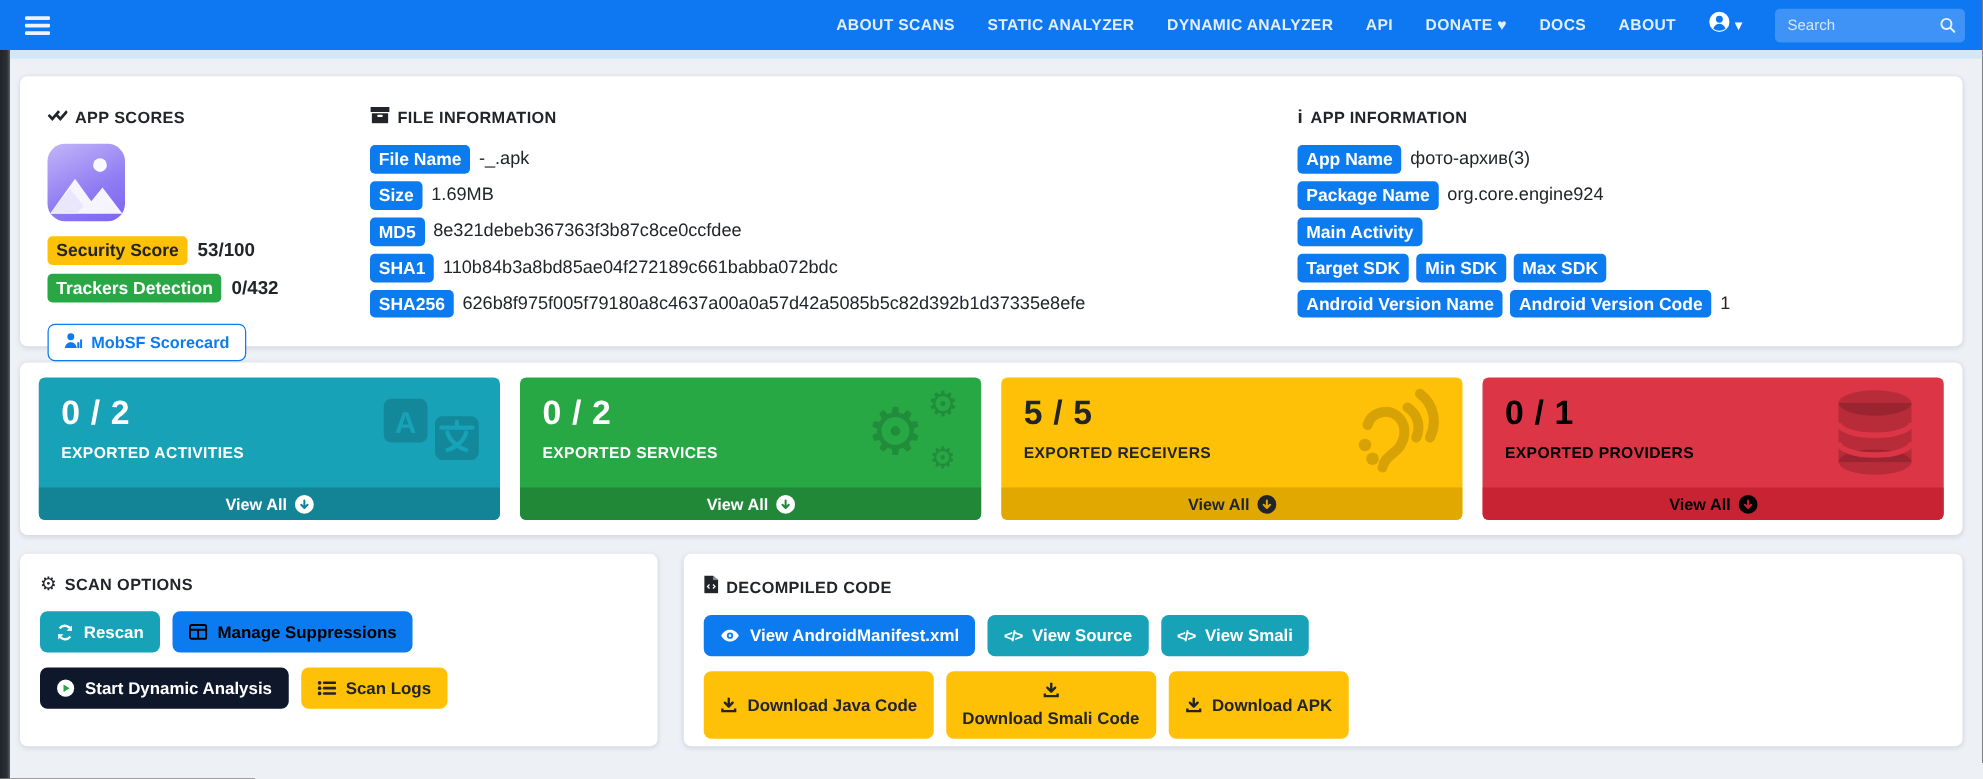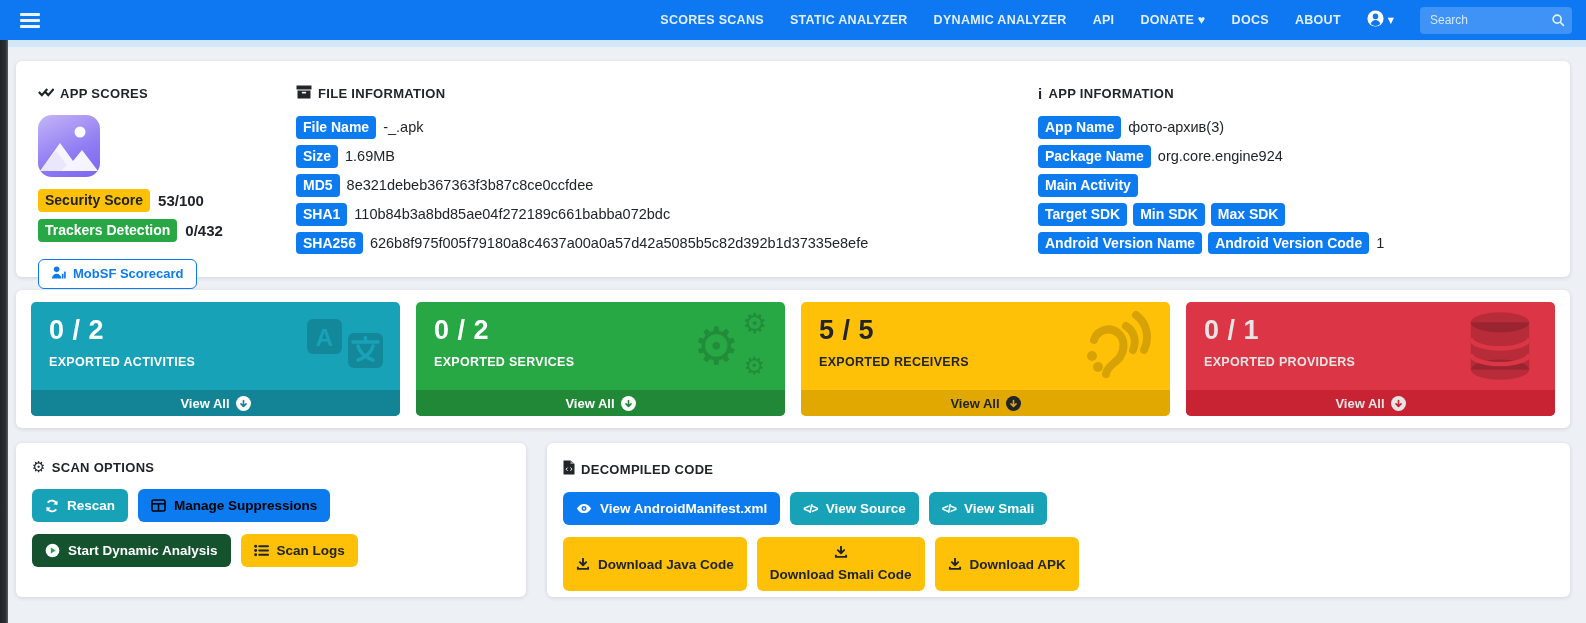--- a/index.html
+++ b/index.html
@@ -81,21 +81,21 @@
 
   <nav class="navbar" style="background: rgb(13, 120, 242);">
     <div class="hamburger">
         <span></span>
         <span></span>
         <span></span>
       </div>
     <div class="nav-right">
       <div class="nav-items" style="display:flex;gap:26px;align-items:center;">
 
-      <a class="nav-link">SCORES SCANS</a>
+      <a class="nav-link">ABOUT SCANS</a>
           <a class="nav-link">STATIC ANALYZER</a>
           <a class="nav-link">DYNAMIC ANALYZER</a>
           <a class="nav-link">API</a>
           <a class="nav-link">DONATE ♥</a>
           <a class="nav-link">DOCS</a>
           <a class="nav-link">ABOUT</a>
         </div>
       <div class="user-menu">
         <span><svg width="17" height="17" viewBox="0 0 16 16">
               <circle cx="8" cy="8" r="7.6" fill="#fff"></circle>
@@ -311,21 +311,21 @@
             <div class="stat-footer" style="background: rgb(224, 168, 0);">
               <span>View All</span>
               <span class="va-circle">
                 <svg viewBox="0 0 10 10">
                   <path d="M5 1.6v6.2M2.2 5.4L5 8.2l2.8-2.8" fill="none" stroke="var(--fc)" stroke-width="1.8" stroke-linecap="round" stroke-linejoin="round"></path>
                 </svg>
               </span>
             </div>
           </div>
 
-          <div class="stat" style="background: rgb(220, 53, 69); color: #e5e5e5; --fc: #c82333; --cbg: #dc3545;">
+          <div class="stat" style="background: rgb(220, 53, 69); color: #000000; --fc: #c82333; --cbg: #dc3545;">
             <div class="stat-body">
               <div class="stat-value">0 / 1</div>
               <div class="stat-label">EXPORTED PROVIDERS</div>
               <div class="stat-icon"><svg viewBox="0 0 64 64">
                   <g fill="currentColor">
                     <ellipse cx="32" cy="11" rx="26" ry="9"></ellipse>
                     <rect x="6" y="11" width="52" height="42"></rect>
                     <ellipse cx="32" cy="53" rx="26" ry="9"></ellipse>
                   </g>
                   <path d="M6 25a26 9 0 0 0 52 0" fill="none" stroke="var(--cbg)" stroke-width="4"></path>
@@ -372,21 +372,21 @@
                     <line x1="1" y1="5.2" x2="15" y2="5.2" stroke="currentColor" stroke-width="1.7"></line>
                     <line x1="8" y1="5.2" x2="8" y2="13" stroke="currentColor" stroke-width="1.7"></line>
                   </svg>
                 </span>
                   <span>Manage Suppressions</span>
                 </button>
               </div>
 
             <div class="btn-row">
 
-                <button class="btn" style="background: #14532d; color: rgb(255, 255, 255); --btnbg: #28a745;">
+                <button class="btn" style="background: #0f172a; color: rgb(255, 255, 255); --btnbg: #28a745;">
                   <span class="btn-icon">
                   <svg width="15" height="15" viewBox="0 0 16 16">
                     <circle cx="8" cy="8" r="7.3" fill="currentColor"></circle>
                     <path d="M6.2 4.8l5.2 3.2-5.2 3.2z" fill="var(--btnbg)"></path>
                   </svg>
                 </span>
                   <span>Start Dynamic Analysis</span>
                 </button>
 
                 <button class="btn" style="background: rgb(255, 193, 7); color: rgb(33, 37, 41); --btnbg: #ffc107;">

